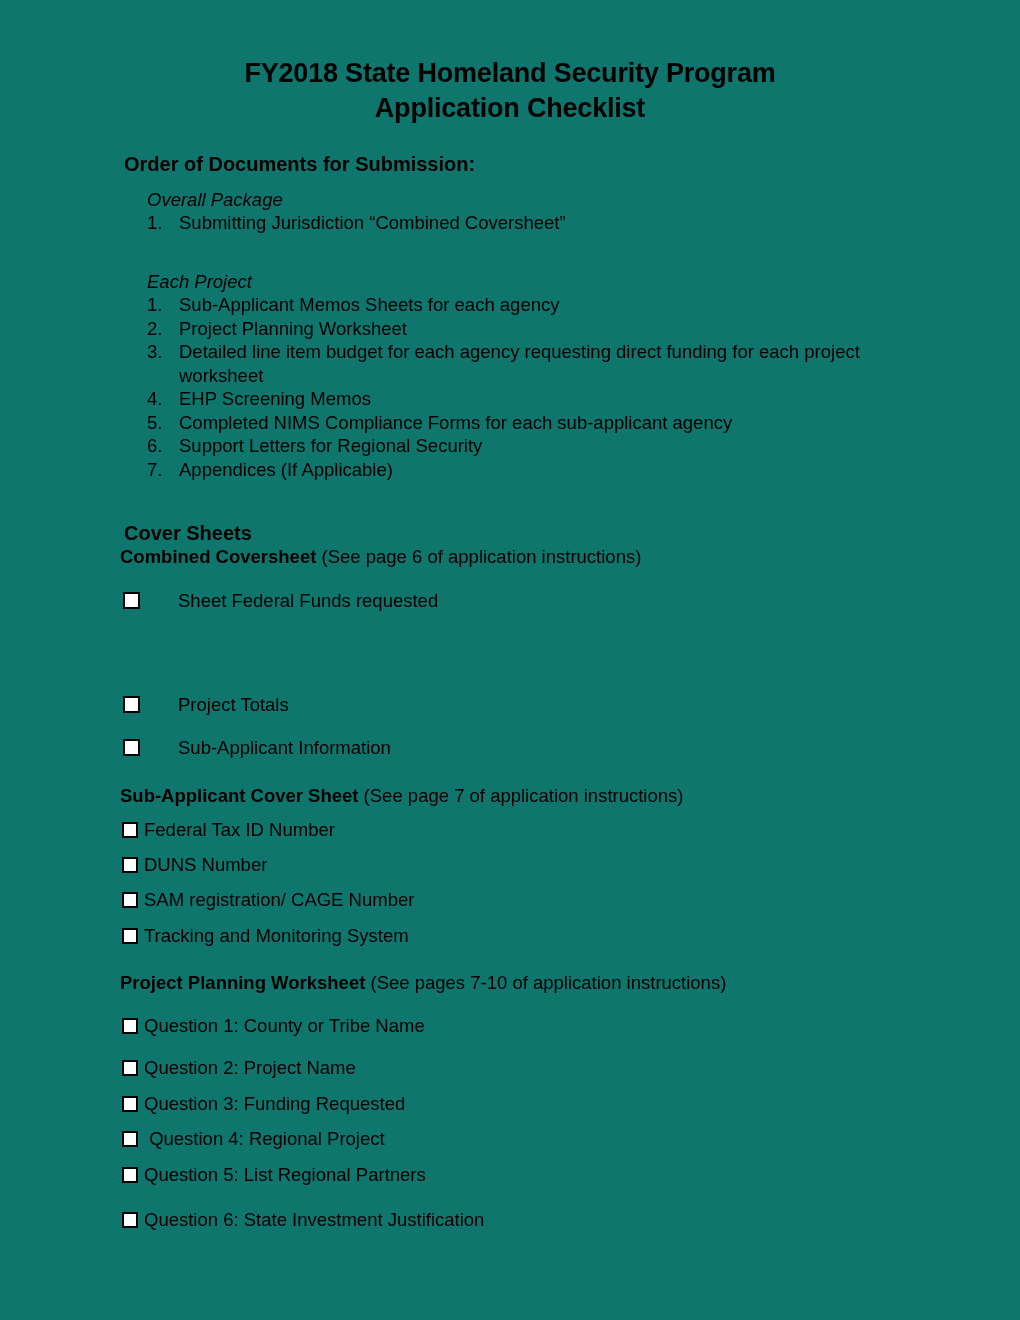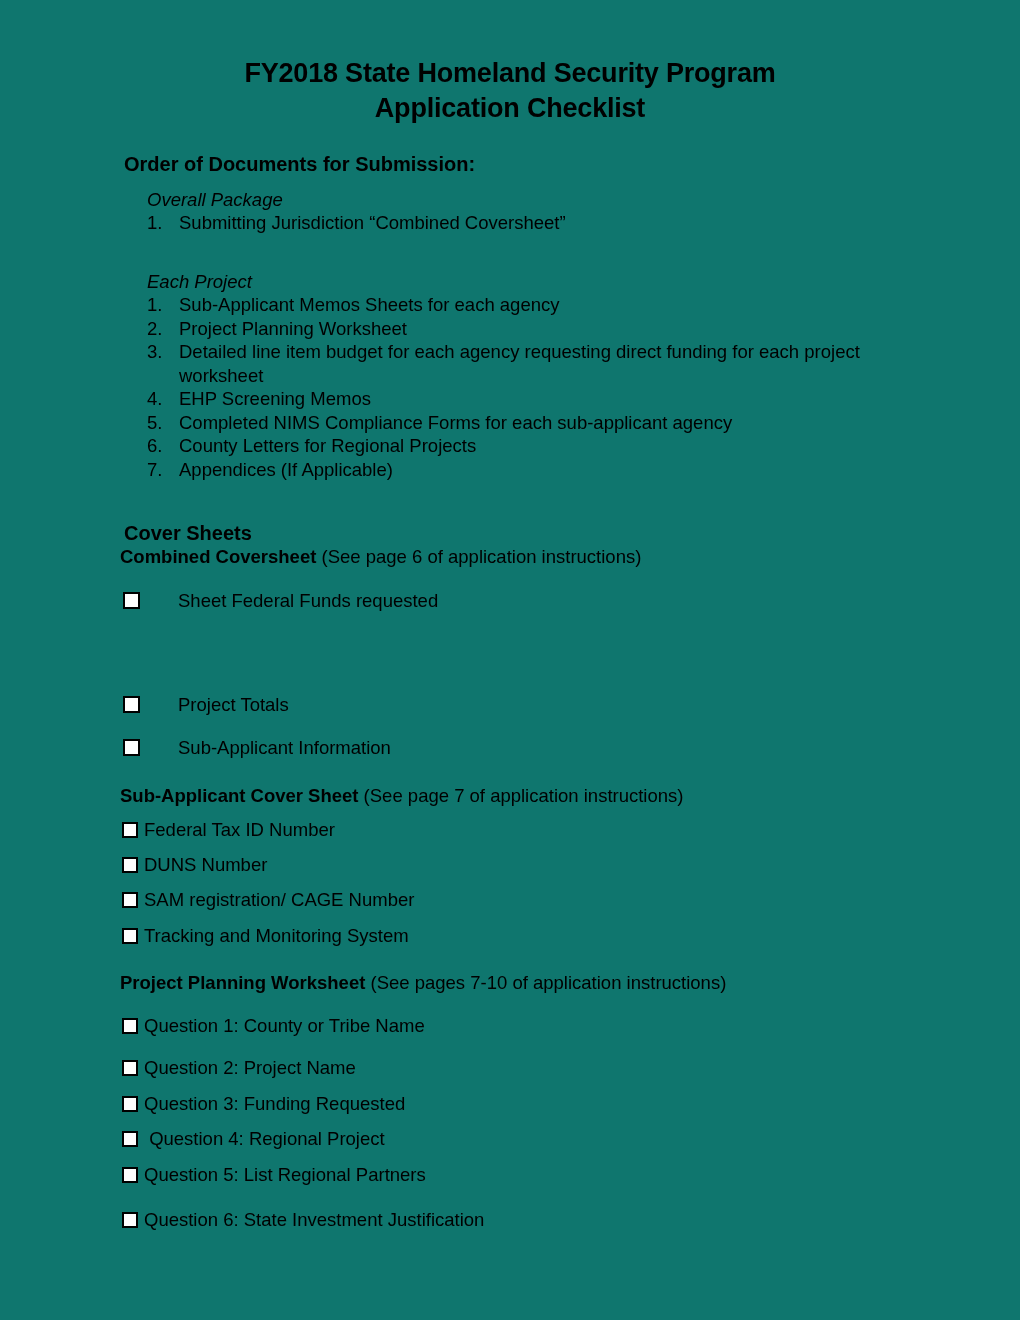--- a/index.html
+++ b/index.html
@@ -168,21 +168,21 @@
     <div class="ol-row">
       <span class="ol-num">4.</span>
       <span class="ol-text">EHP Screening Memos</span>
     </div>
     <div class="ol-row">
       <span class="ol-num">5.</span>
       <span class="ol-text">Completed NIMS Compliance Forms for each sub-applicant agency</span>
     </div>
     <div class="ol-row">
       <span class="ol-num">6.</span>
-      <span class="ol-text">County Letters for Regional Projects</span>
+      <span class="ol-text">Support Letters for Regional Security</span>
     </div>
     <div class="ol-row">
       <span class="ol-num">7.</span>
       <span class="ol-text">Appendices (If Applicable)</span>
     </div>
   </div>
 
   <div class="section-head" style="top:522px;">Cover Sheets</div>
 
   <div class="mixed-line" style="top:545px;">

